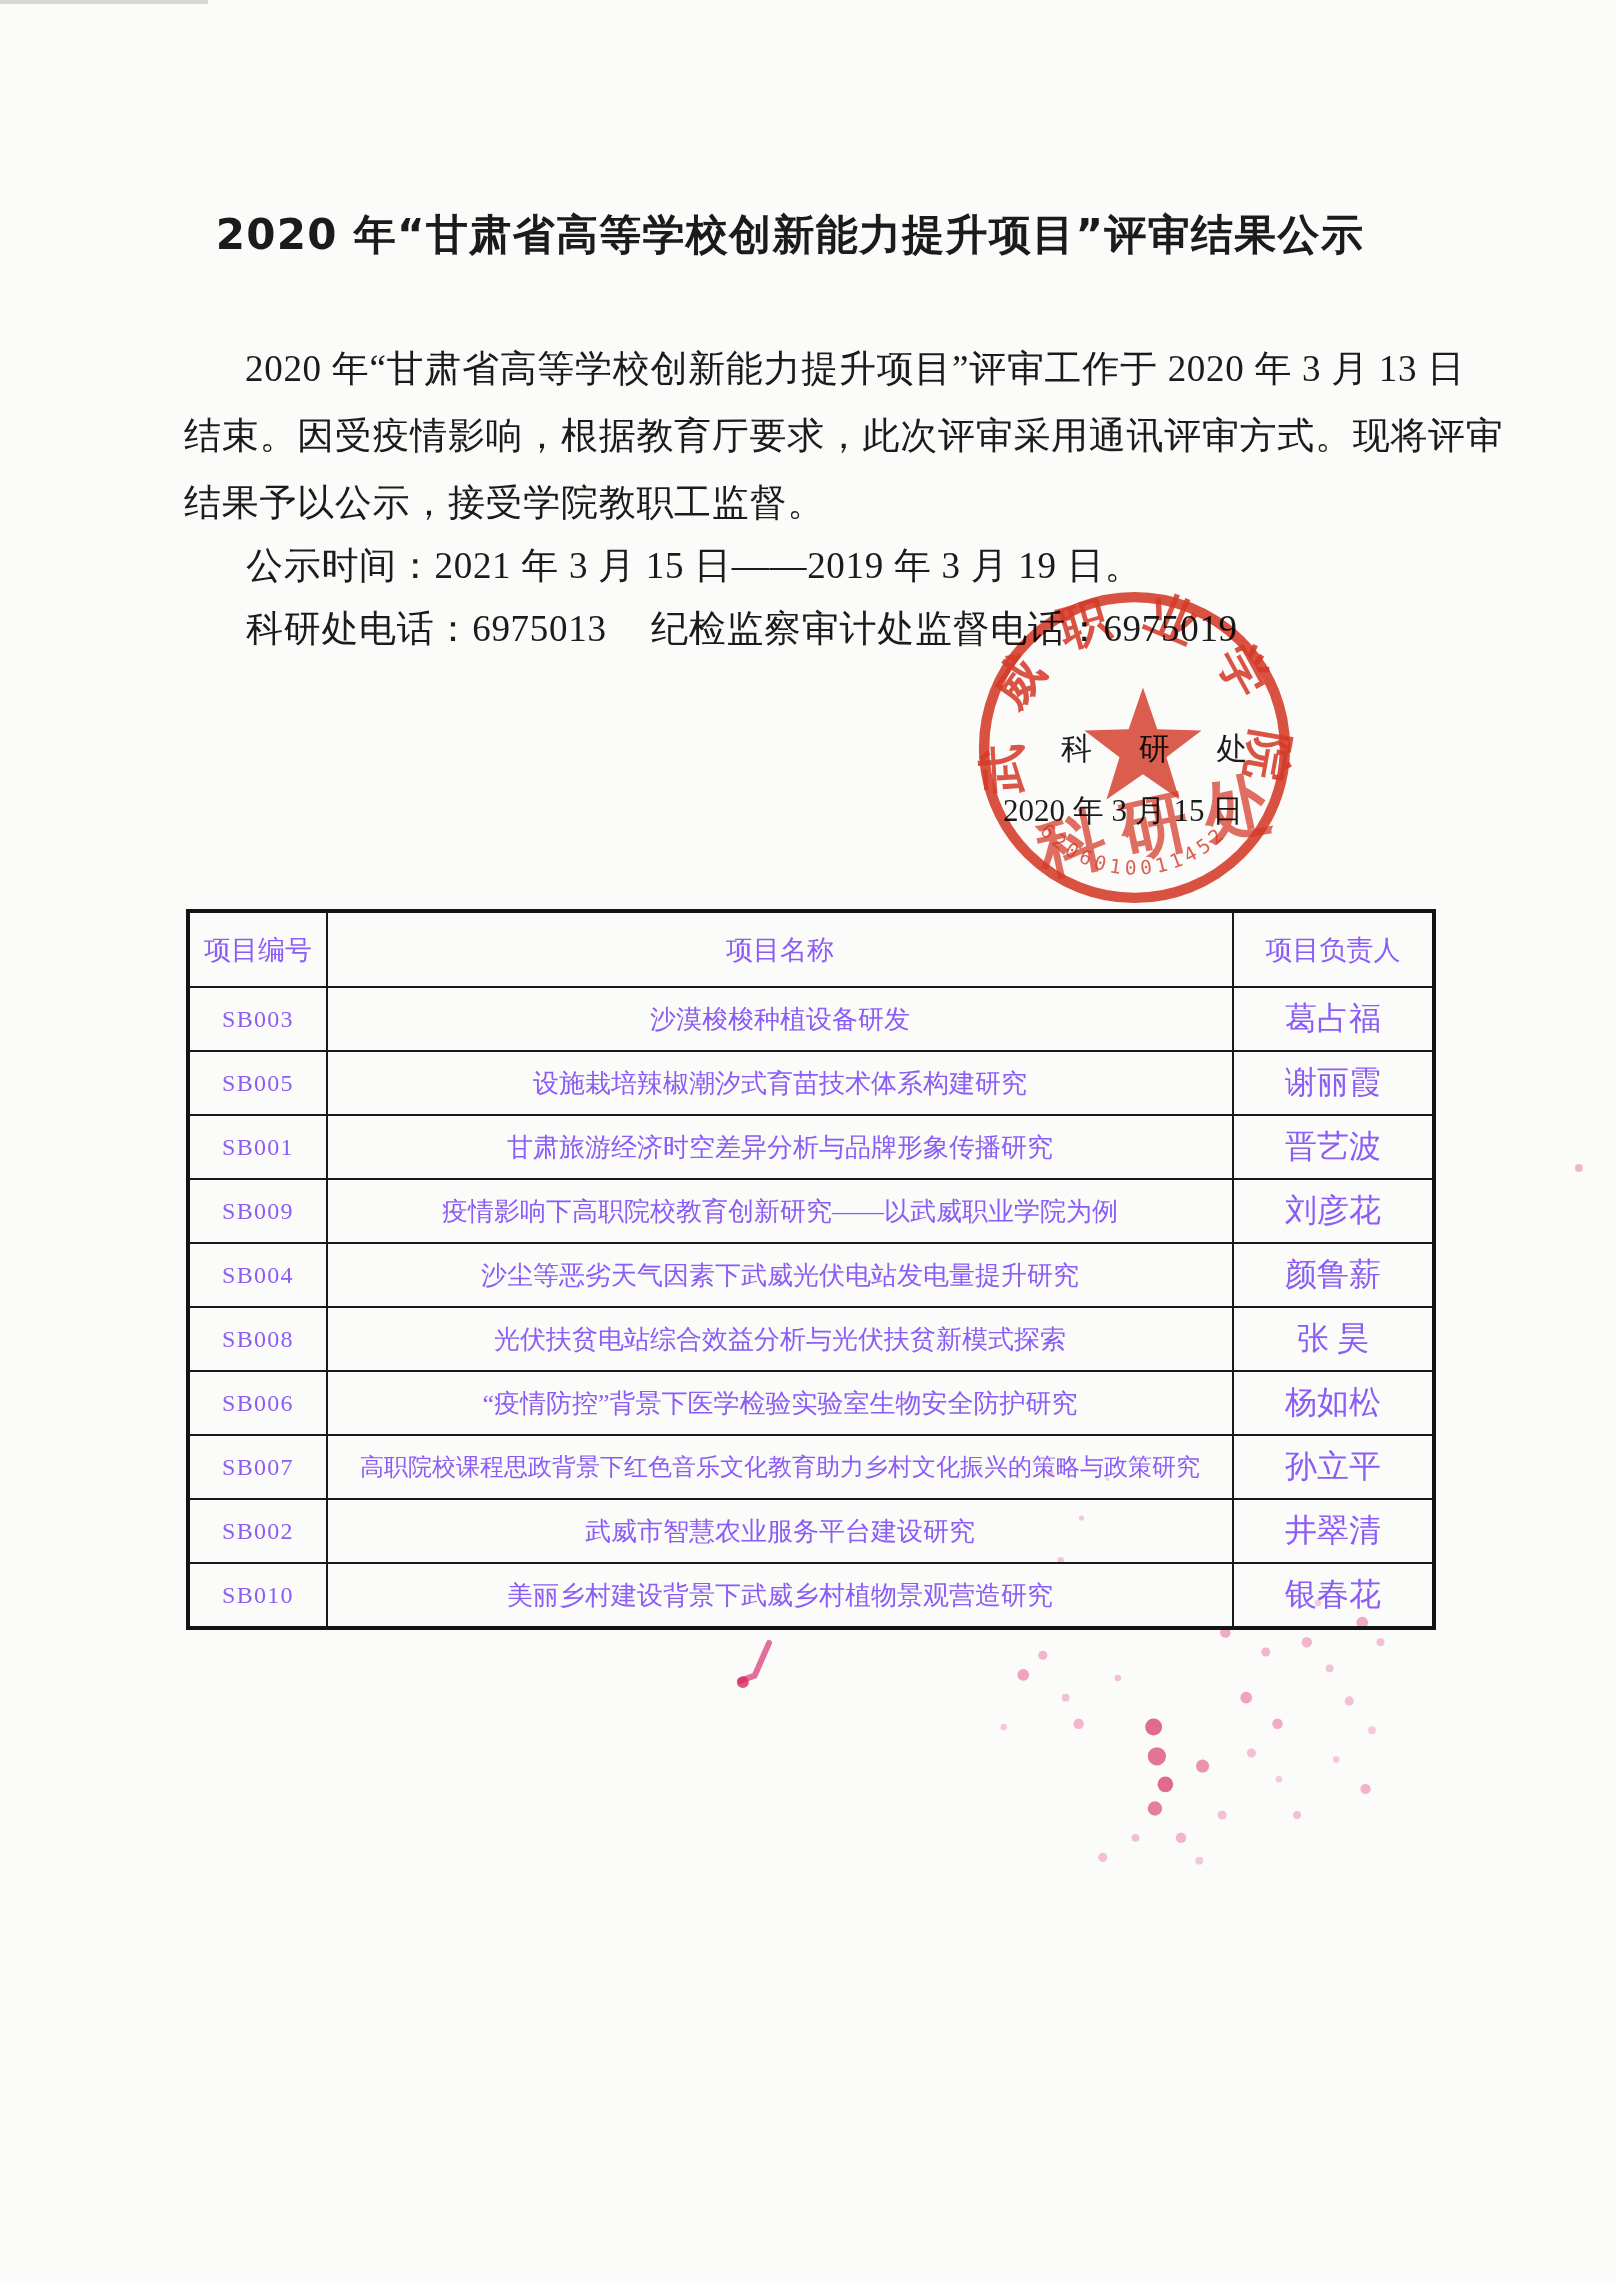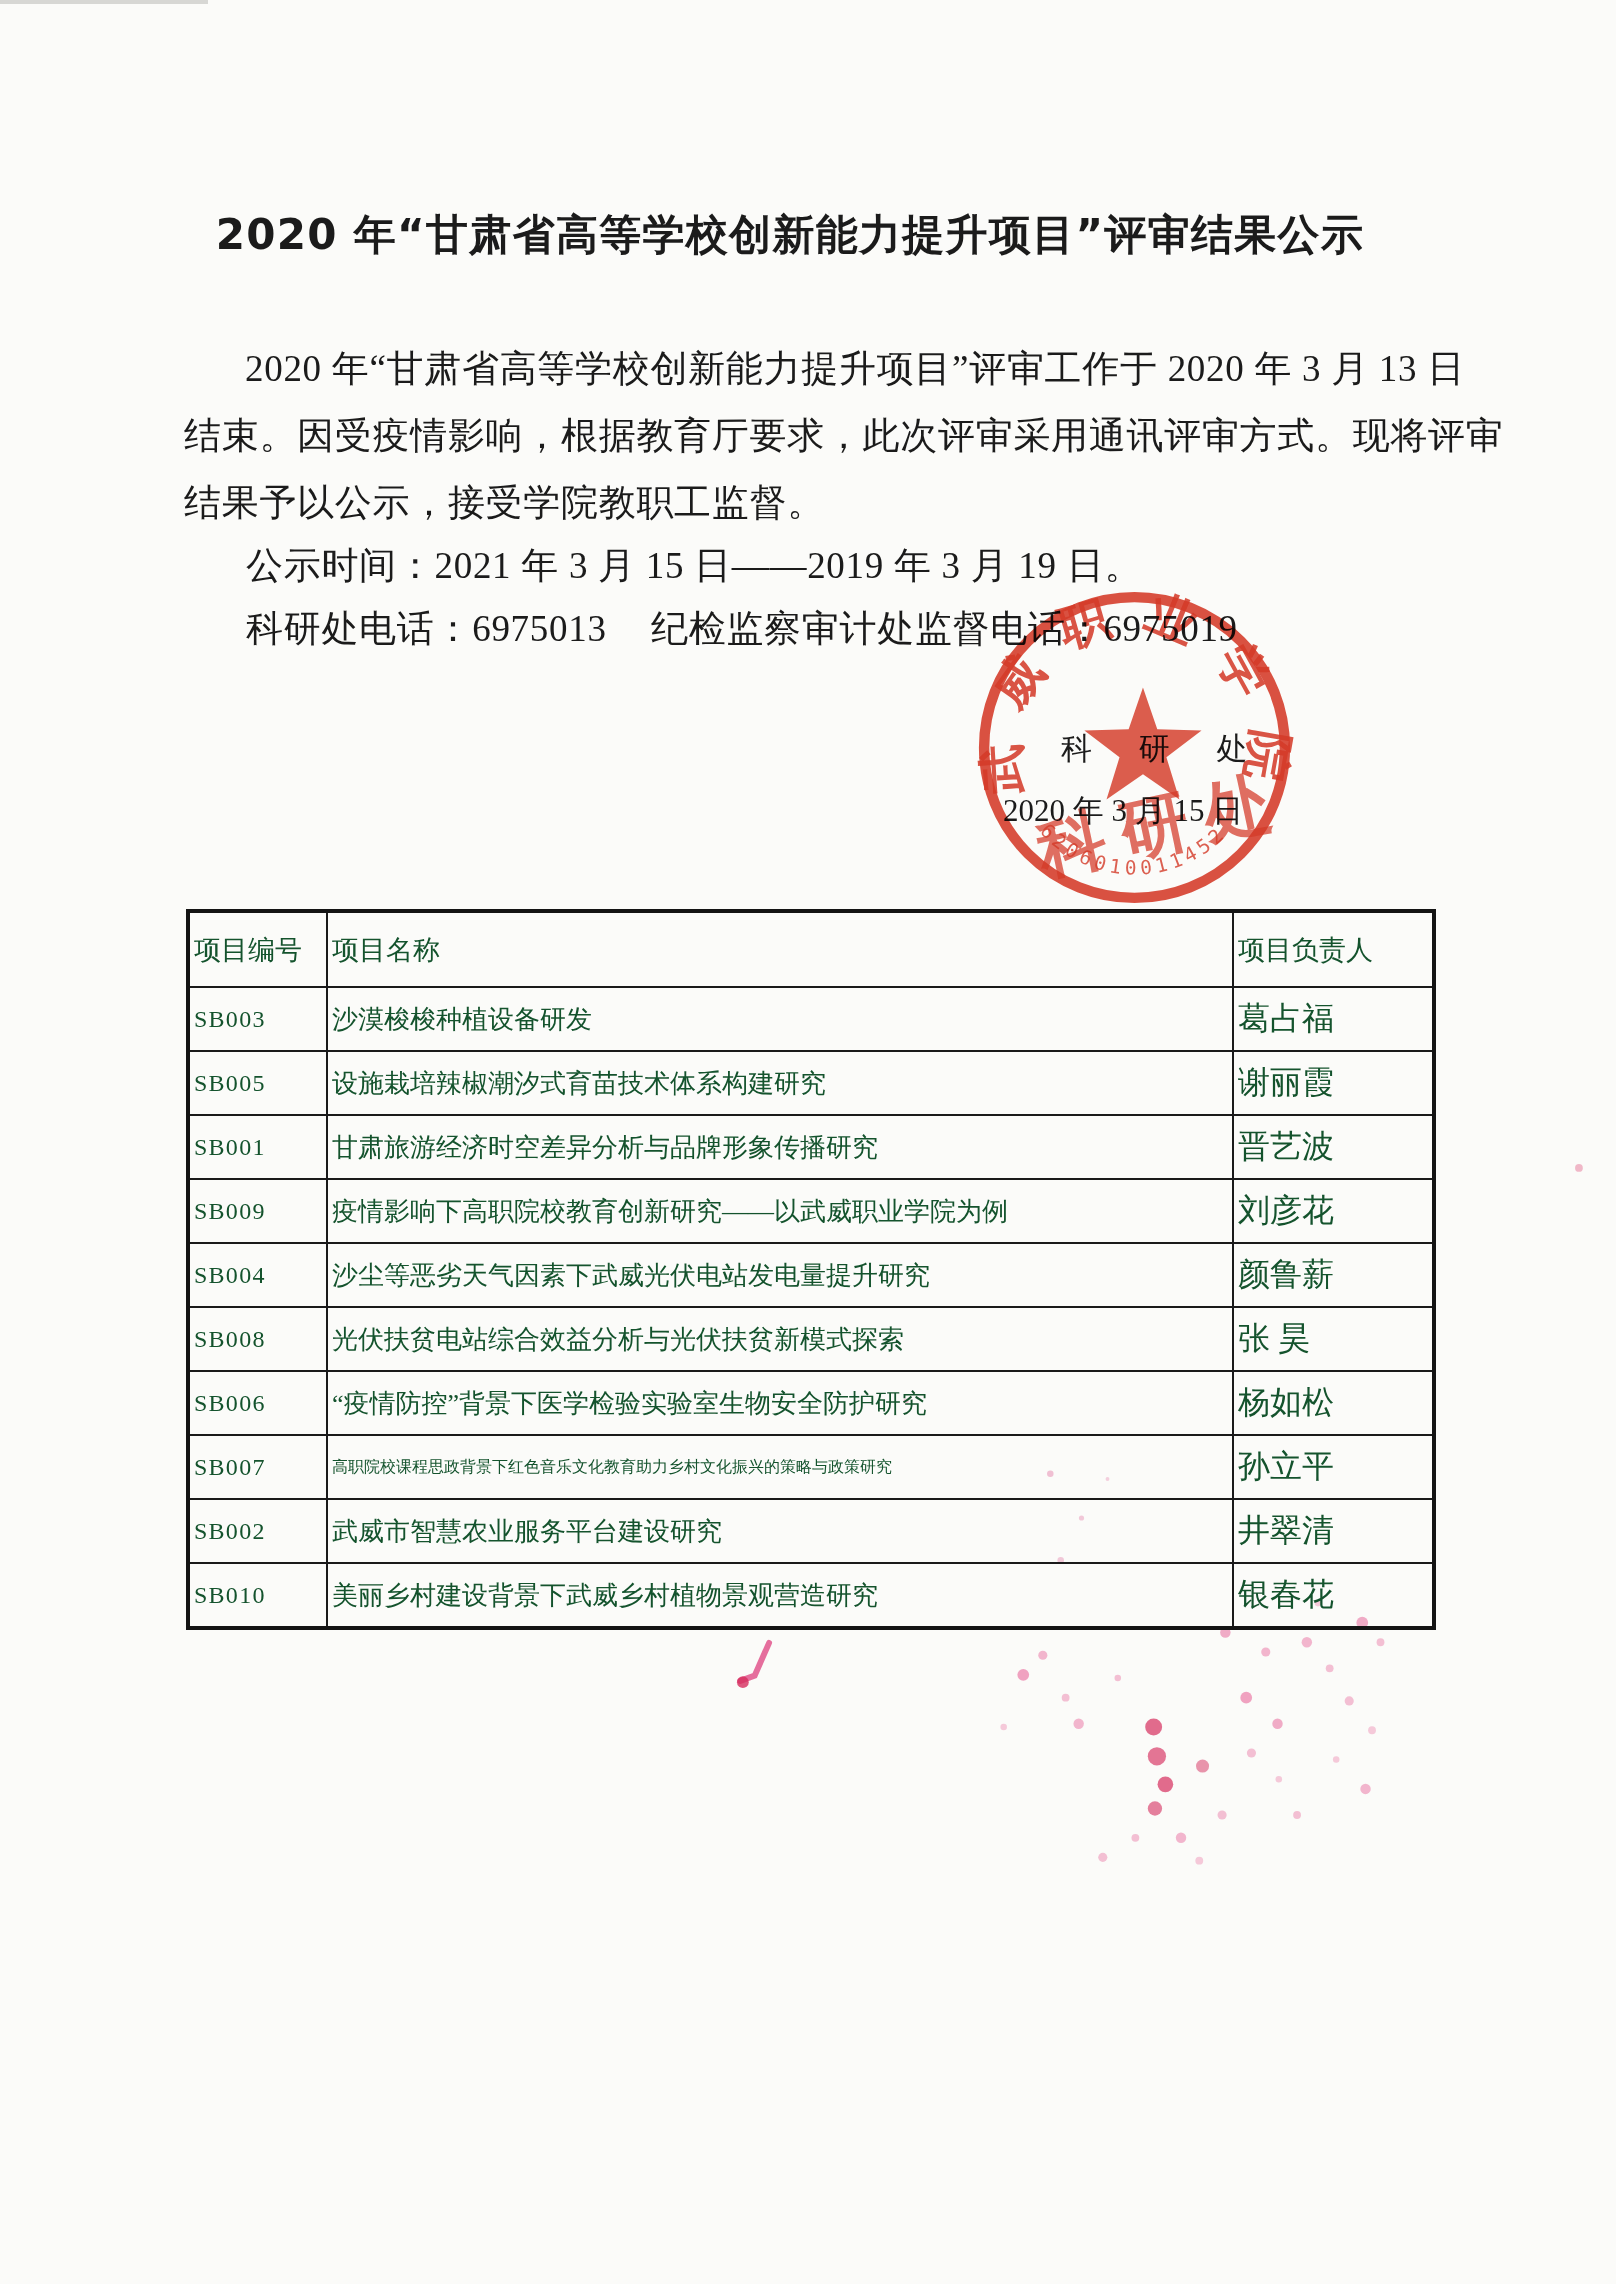--- a/index.html
+++ b/index.html
@@ -20,22 +20,22 @@
   .sig{font-size:31px;white-space:nowrap;z-index:3;}
   .stamp-wrap{left:975px;top:588px;width:319px;height:319px;z-index:4;mix-blend-mode:multiply;}
   
   table.results{
     position:absolute;left:186px;top:909px;width:1246px;
     border-collapse:collapse;table-layout:fixed;z-index:2;
     background:transparent;
   }
   table.results{border:4.6px solid #141414;}
   table.results th,table.results td{
-    border:2.6px solid #1a1a1a;text-align:left;vertical-align:middle;
-    padding:0 3.9px;color:#14532d;
+    border:2.6px solid #1a1a1a;text-align:center;vertical-align:middle;
+    padding:0 3.9px;color:#8b5cf6;
   }
   table.results th{height:73px;font-size:27px;font-weight:normal;}
   table.results td{height:62px;}
   td.code{font-size:24px;letter-spacing:1.3px;}
   td.pname{font-size:26px;}
   td.leader{font-size:32px;}
   .ghost{z-index:1;}
 </style>
 </head>
 <body>
@@ -114,21 +114,21 @@
     <td class="pname">光伏扶贫电站综合效益分析与光伏扶贫新模式探索</td>
     <td class="leader">张  昊</td>
   </tr>
   <tr>
     <td class="code">SB006</td>
     <td class="pname">“疫情防控”背景下医学检验实验室生物安全防护研究</td>
     <td class="leader">杨如松</td>
   </tr>
   <tr>
     <td class="code">SB007</td>
-    <td class="pname" style="font-size:16px;">高职院校课程思政背景下红色音乐文化教育助力乡村文化振兴的策略与政策研究</td>
+    <td class="pname" style="font-size:24px;">高职院校课程思政背景下红色音乐文化教育助力乡村文化振兴的策略与政策研究</td>
     <td class="leader">孙立平</td>
   </tr>
   <tr>
     <td class="code">SB002</td>
     <td class="pname">武威市智慧农业服务平台建设研究</td>
     <td class="leader">井翠清</td>
   </tr>
   <tr>
     <td class="code">SB010</td>
     <td class="pname">美丽乡村建设背景下武威乡村植物景观营造研究</td>

